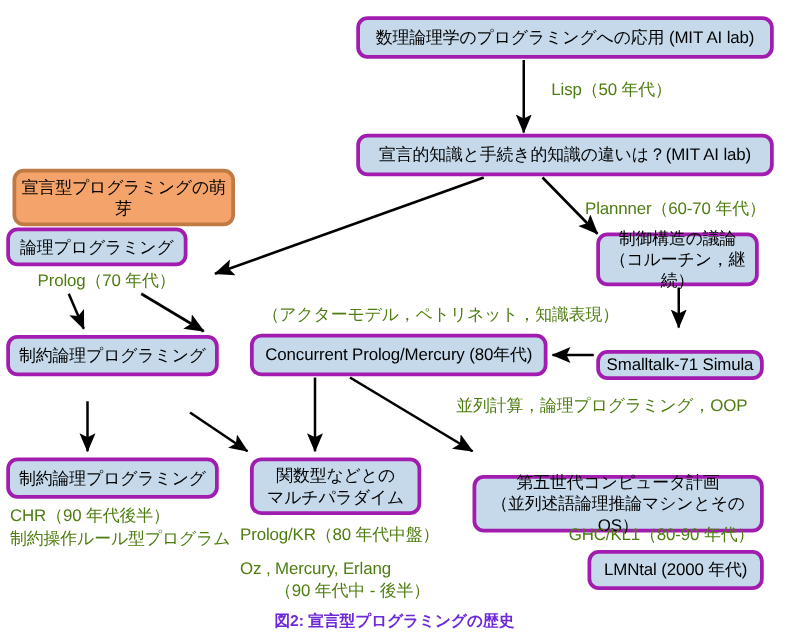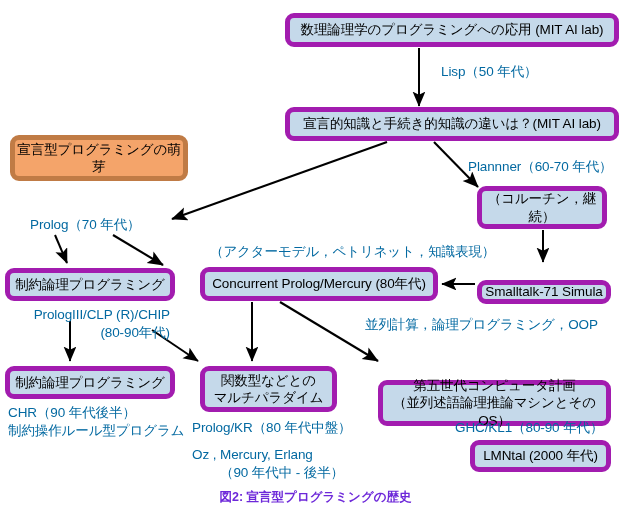--- a/index.html
+++ b/index.html
@@ -22,21 +22,21 @@
     left: 0;
     top: 0;
     width: 631px;
     height: 515px;
     pointer-events: none;
   }
   .node {
     position: absolute;
     box-sizing: border-box;
     background: #c5d9ea;
-    border: 5px solid #a21caf;
+    border: 3px solid #a21caf;
     border-radius: 9px;
     display: flex;
     flex-direction: column;
     align-items: center;
     justify-content: center;
     text-align: center;
     color: #000000;
     font-size: 13.5px;
     line-height: 1.28;
     letter-spacing: -0.1px;
@@ -44,21 +44,21 @@
   }
   .node.accent {
     background: #f4a46a;
     border-color: #c07b45;
   }
   .node .line2 {
     display: block;
   }
   .label {
     position: absolute;
-    color: #0369a1;
+    color: #4d7c0f;
     font-size: 13.5px;
     line-height: 1.33;
     white-space: nowrap;
     letter-spacing: -0.1px;
     z-index: 2;
   }
   .label.right {
     text-align: right;
   }
   .caption {
@@ -112,22 +112,26 @@
   </div>
 
   <div class="node" style="left:285px; top:107px; width:334px; height:34px;">
     <span>宣言的知識と手続き的知識の違いは？(MIT AI lab)</span>
   </div>
 
   <div class="node accent" style="left:10px; top:135px; width:178px; height:46px;">
     <span>宣言型プログラミングの萌芽</span>
   </div>
 
+  <div class="node" style="left:5px; top:182px; width:145px; height:31px;">
+    <span>論理プログラミング</span>
+  </div>
 
   <div class="node" style="left:477px; top:186px; width:130px; height:43px;">
+    <span>制御構造の議論</span>
     <span class="line2">（コルーチン，継続）</span>
   </div>
 
   <div class="node" style="left:5px; top:268px; width:170px; height:33px;">
     <span>制約論理プログラミング</span>
   </div>
 
   <div class="node" style="left:200px; top:267px; width:238px; height:34px;">
     <span>Concurrent Prolog/Mercury (80年代)</span>
   </div>
@@ -163,24 +167,20 @@
   </div>
 
   <div class="label" style="left:30px; top:216px;">
     <span>Prolog（70 年代）</span>
   </div>
 
   <div class="label" style="left:210px; top:243px;">
     <span>（アクターモデル，ペトリネット，知識表現）</span>
   </div>
 
-  <div class="label right" style="left:0px; top:306px; width:170px;">
-    <div>PrologIII/CLP (R)/CHIP</div>
-    <div>(80-90年代)</div>
-  </div>
 
   <div class="label" style="left:365px; top:316px;">
     <span>並列計算，論理プログラミング，OOP</span>
   </div>
 
   <div class="label" style="left:8px; top:404px;">
     <div>CHR（90 年代後半）</div>
     <div>制約操作ルール型プログラム</div>
   </div>
 

